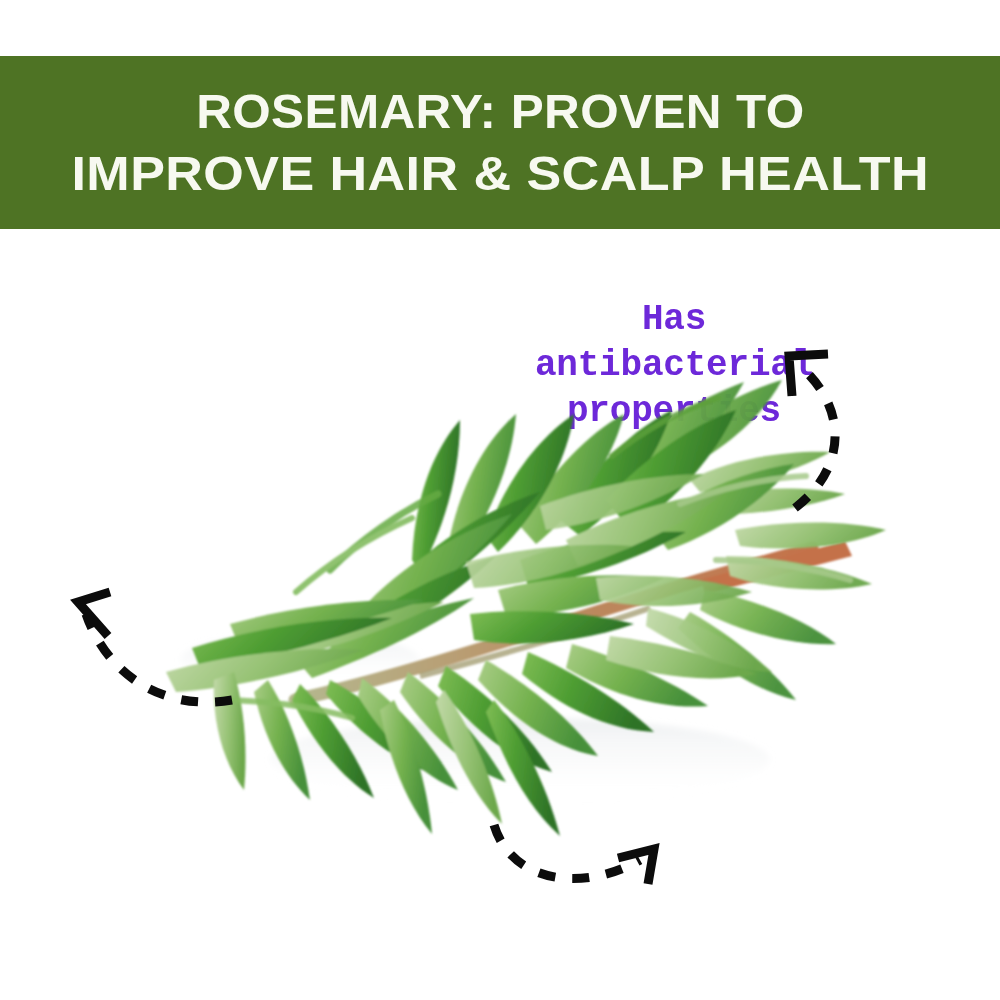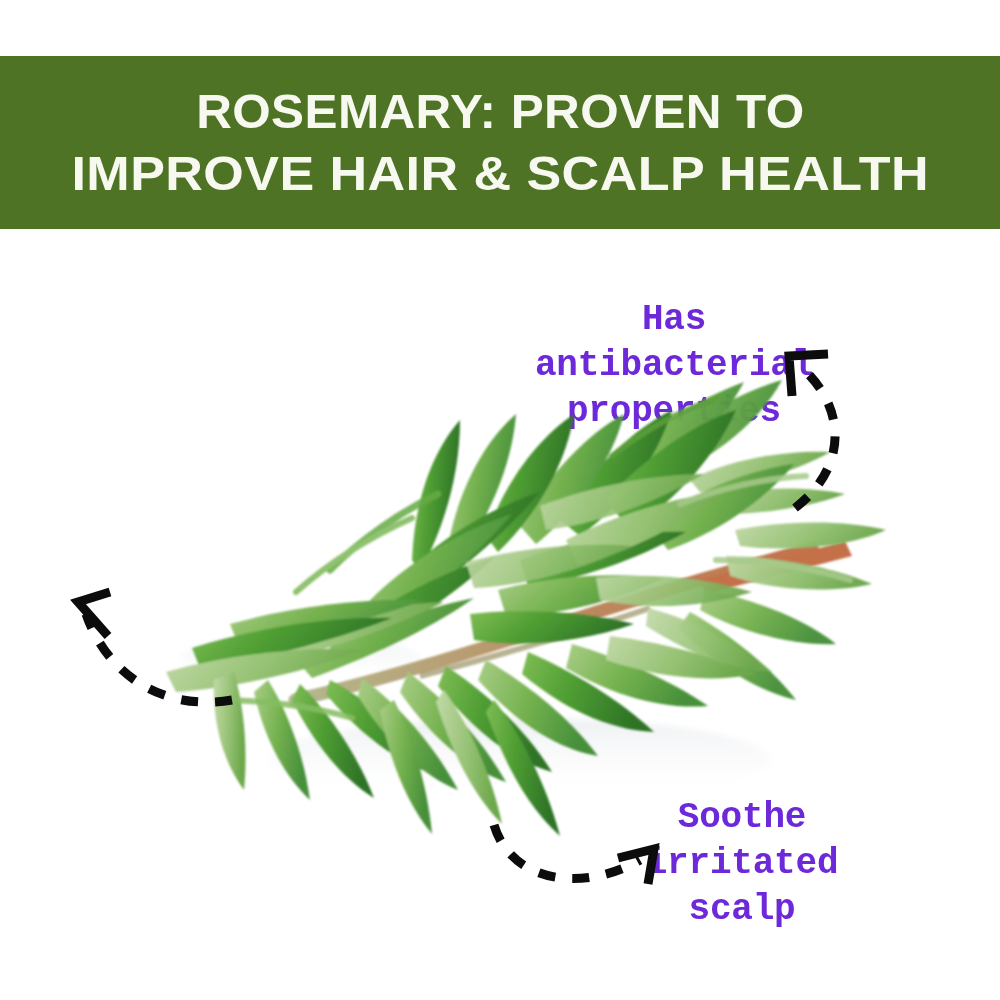--- a/index.html
+++ b/index.html
@@ -231,22 +231,20 @@
         <path d="M716 560 C 762 560 812 568 850 580" stroke="#a6c98a" stroke-width="6"></path>
         <path d="M220 700 C 262 700 312 706 352 718" stroke="#86bd62" stroke-width="6"></path>
       </g>
     </g>
   </svg>
 
   <div class="callout" id="callout-antibacterial">Has antibacterial
 properties</div>
 
 
-  <div class="callout" id="callout-soothe">Soothe irritated
-scalp</div>
 
   <svg id="arrow-layer" viewBox="0 0 1000 1000" xmlns="http://www.w3.org/2000/svg">
 
     <g>
       <path class="dash-path" d="M795 508 C 845 470 850 410 800 366"></path>
       <path class="arrow-head" d="M828 354 L 789 356 L 792 396"></path>
     </g>
 
     <g>
       <path class="dash-path" d="M232 700 C 160 712 106 672 86 614"></path>

